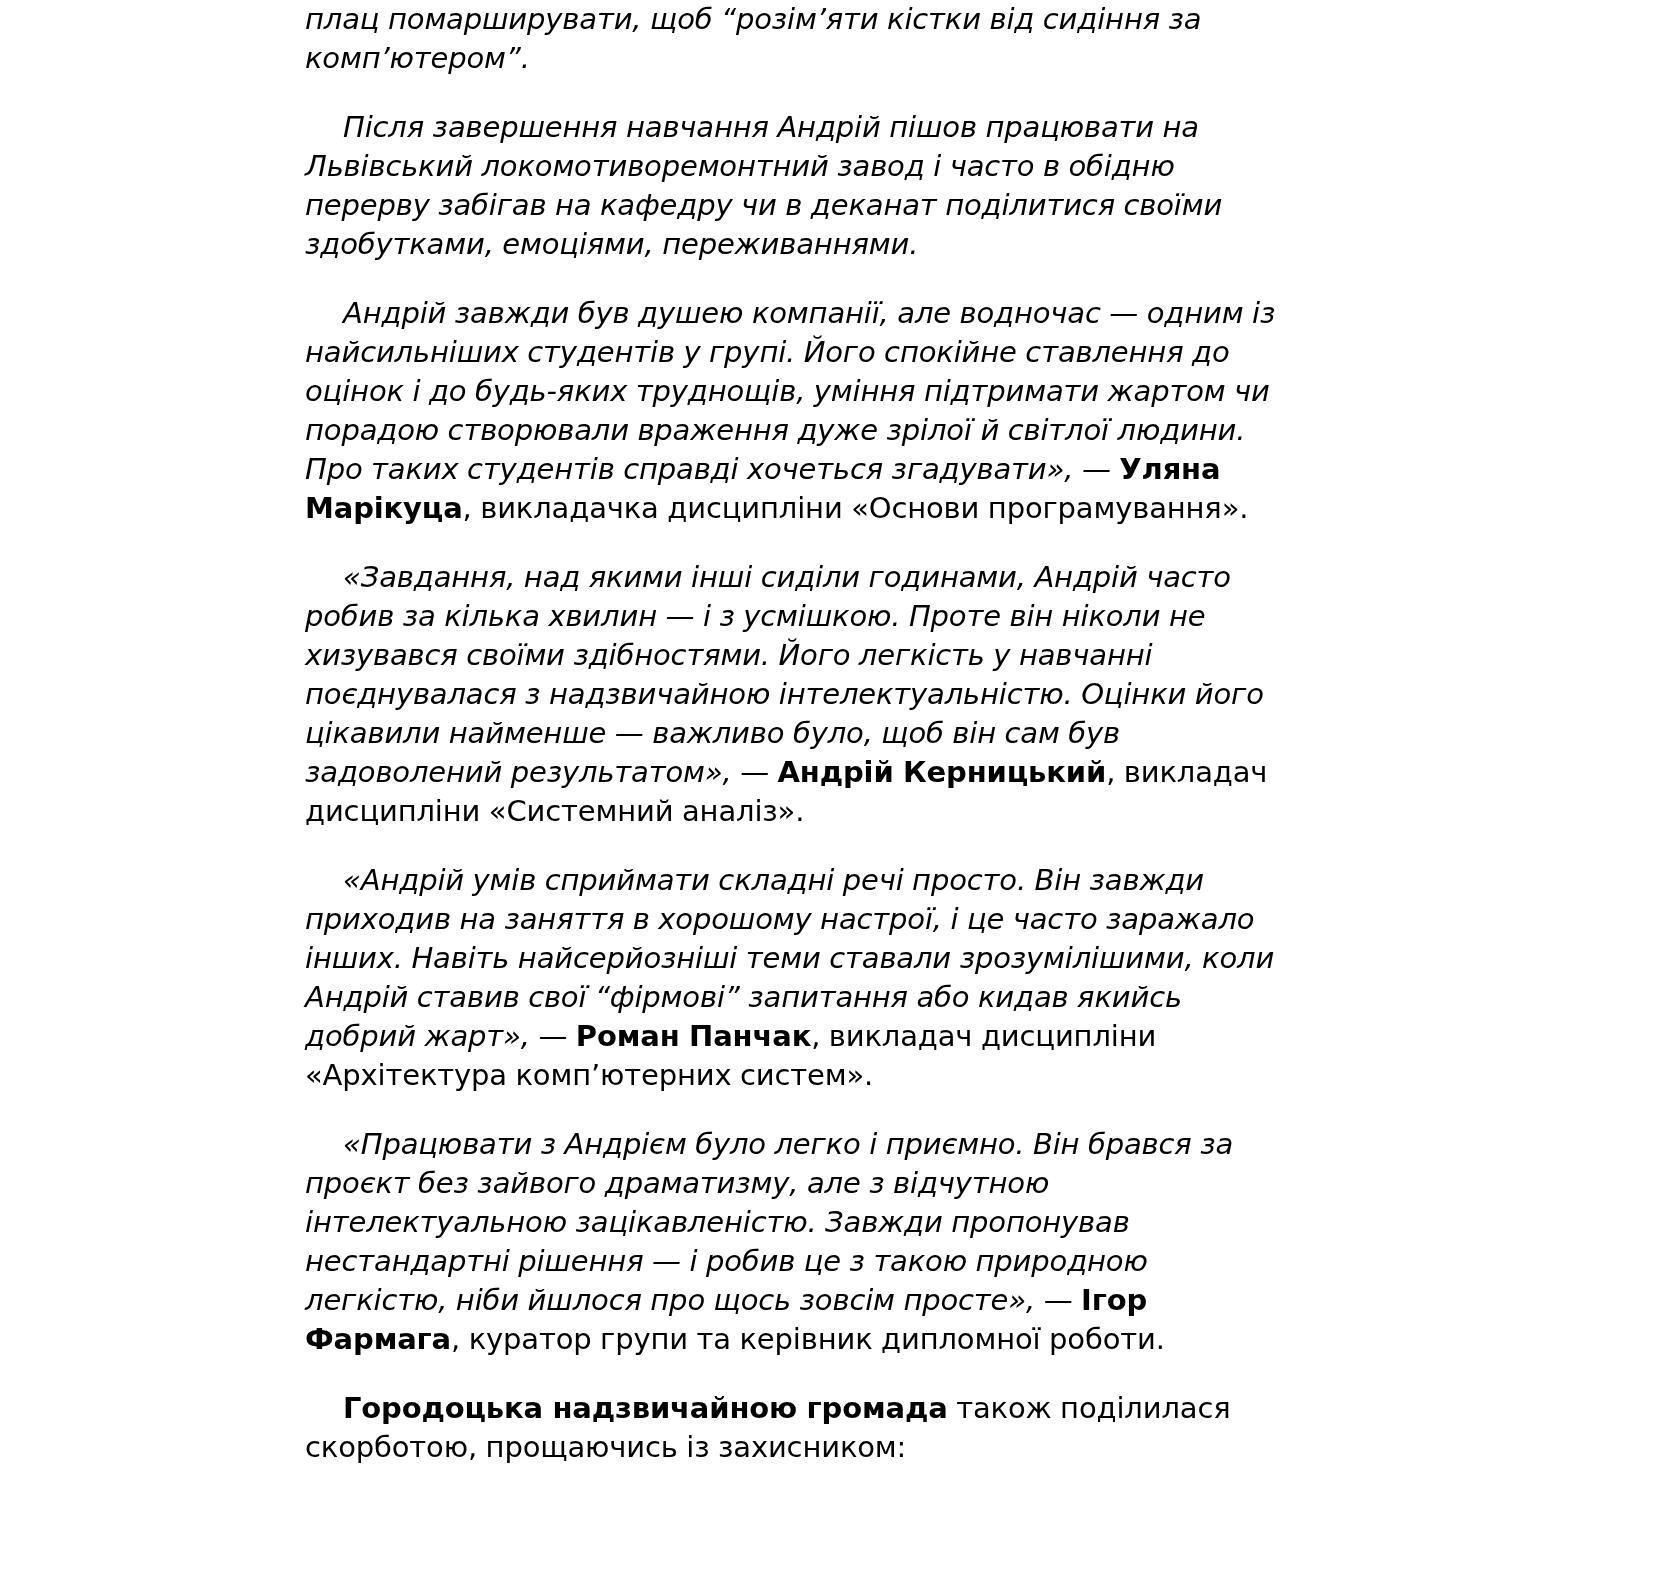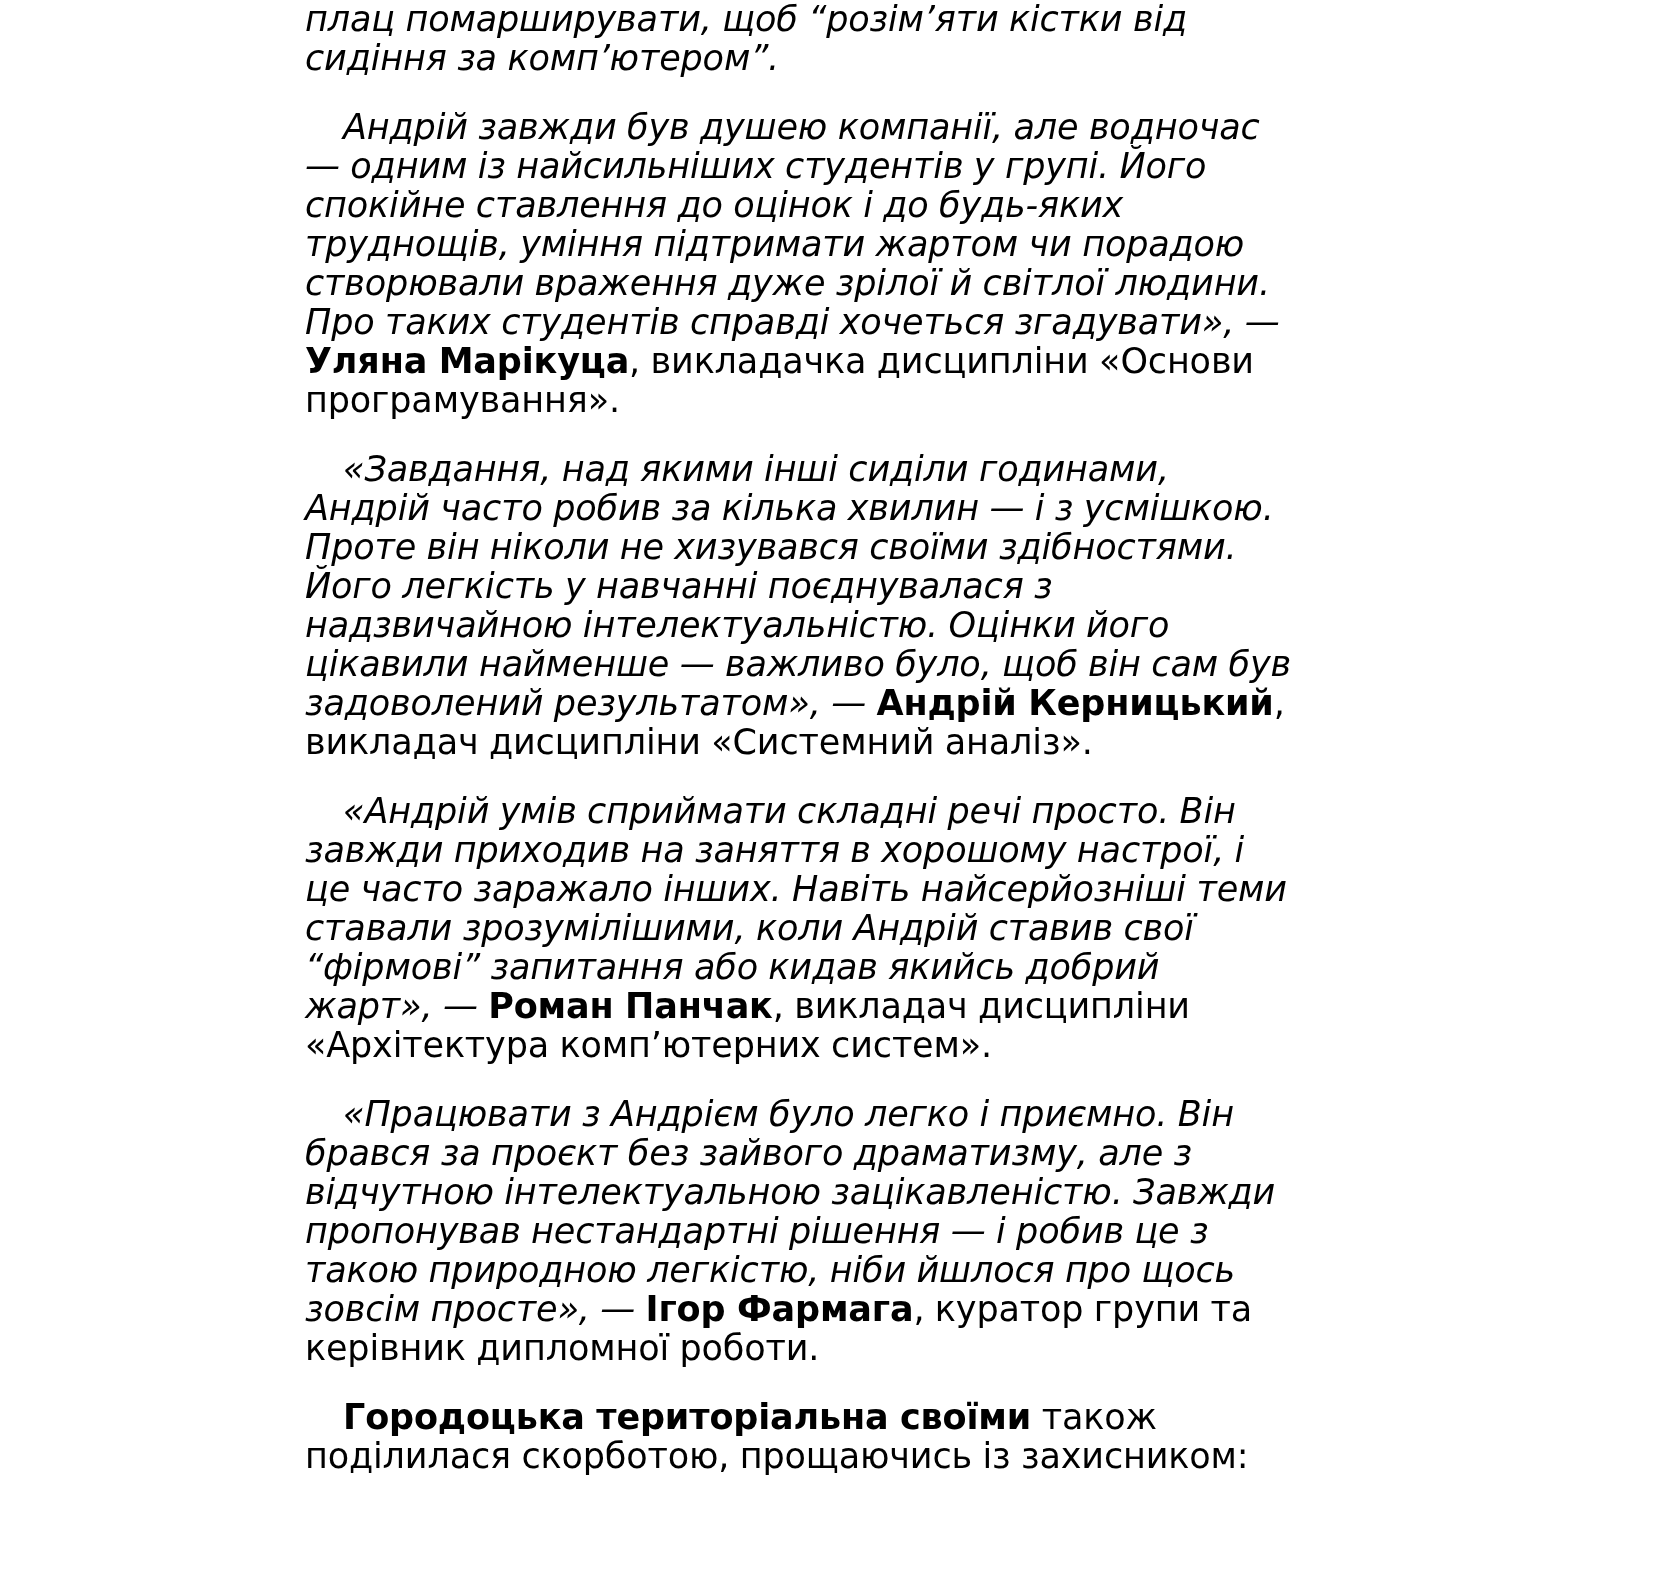--- a/index.html
+++ b/index.html
@@ -22,21 +22,21 @@
     box-sizing: border-box;
   }
   .text-column {
     position: absolute;
     left: 305px;
     top: 0px;
     width: 990px;
   }
   p.para {
     margin: 0 0 30px 0;
-    font-size: 35px;
+    font-size: 29px;
     line-height: 39px;
     text-align: left;
     text-indent: 38px;
     word-spacing: -0.5px;
     letter-spacing: -0.15px;
   }
   p.para.first-line-cont {
     text-indent: 0;
   }
   .quote {
@@ -50,19 +50,20 @@
   .plain {
     font-style: normal;
   }
 </style>
 </head>
 <body>
 
 <div class="page">
   <div class="text-column" id="text-column">
   <p class="para first-line-cont"><span class="quote">плац помарширувати, щоб “розім’яти кістки від сидіння за комп’ютером”.</span></p>
+      <p class="para"><span class="quote">Після завершення навчання Андрій пішов працювати на Львівський локомотиворемонтний завод і часто в обідню перерву забігав на кафедру чи в деканат поділитися своїми здобутками, емоціями, переживаннями.</span></p>
       <p class="para"><span class="quote">Андрій завжди був душею компанії, але водночас — одним із найсильніших студентів у групі. Його спокійне ставлення до оцінок і до будь-яких труднощів, уміння підтримати жартом чи порадою створювали враження дуже зрілої й світлої людини. Про таких студентів справді хочеться згадувати», — </span><span class="name">Уляна Марікуца</span><span class="plain">, викладачка дисципліни «Основи програмування».</span></p>
       <p class="para"><span class="quote">«Завдання, над якими інші сиділи годинами, Андрій часто робив за кілька хвилин — і з усмішкою. Проте він ніколи не хизувався своїми здібностями. Його легкість у навчанні поєднувалася з надзвичайною інтелектуальністю. Оцінки його цікавили найменше — важливо було, щоб він сам був задоволений результатом», — </span><span class="name">Андрій Керницький</span><span class="plain">, викладач дисципліни «Системний аналіз».</span></p>
       <p class="para"><span class="quote">«Андрій умів сприймати складні речі просто. Він завжди приходив на заняття в хорошому настрої, і це часто заражало інших. Навіть найсерйозніші теми ставали зрозумілішими, коли Андрій ставив свої “фірмові” запитання або кидав якийсь добрий жарт», — </span><span class="name">Роман Панчак</span><span class="plain">, викладач дисципліни «Архітектура комп’ютерних систем».</span></p>
       <p class="para"><span class="quote">«Працювати з Андрієм було легко і приємно. Він брався за проєкт без зайвого драматизму, але з відчутною інтелектуальною зацікавленістю. Завжди пропонував нестандартні рішення — і робив це з такою природною легкістю, ніби йшлося про щось зовсім просте», — </span><span class="name">Ігор Фармага</span><span class="plain">, куратор групи та керівник дипломної роботи.</span></p>
-      <p class="para"><span class="name">Городоцька територіальна своїми</span><span class="plain"> також поділилася скорботою, прощаючись із захисником:</span></p>
+      <p class="para"><span class="name">Городоцька надзвичайною громада</span><span class="plain"> також поділилася скорботою, прощаючись із захисником:</span></p>
     </div>
 </div>
 
 </body></html>

